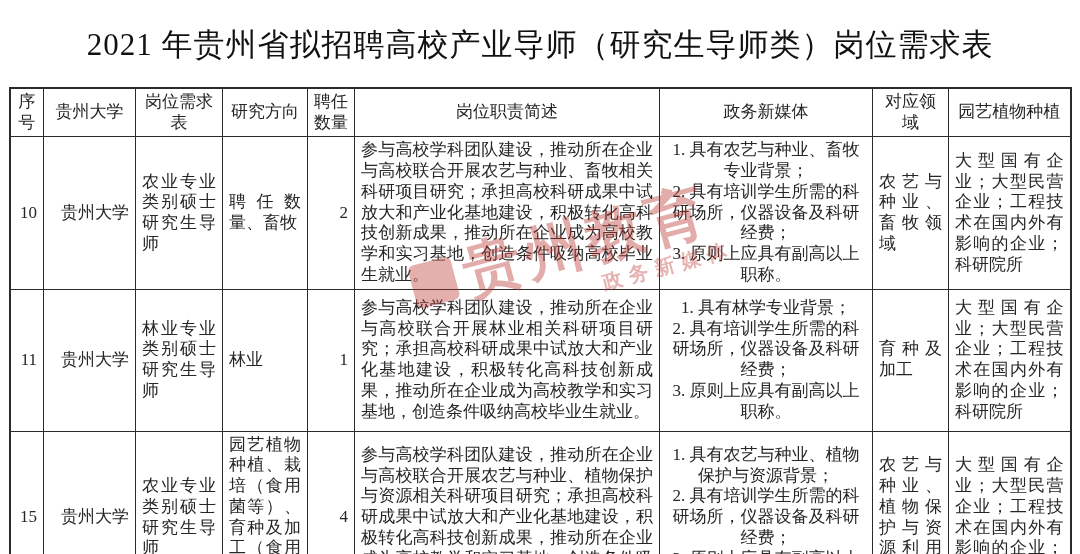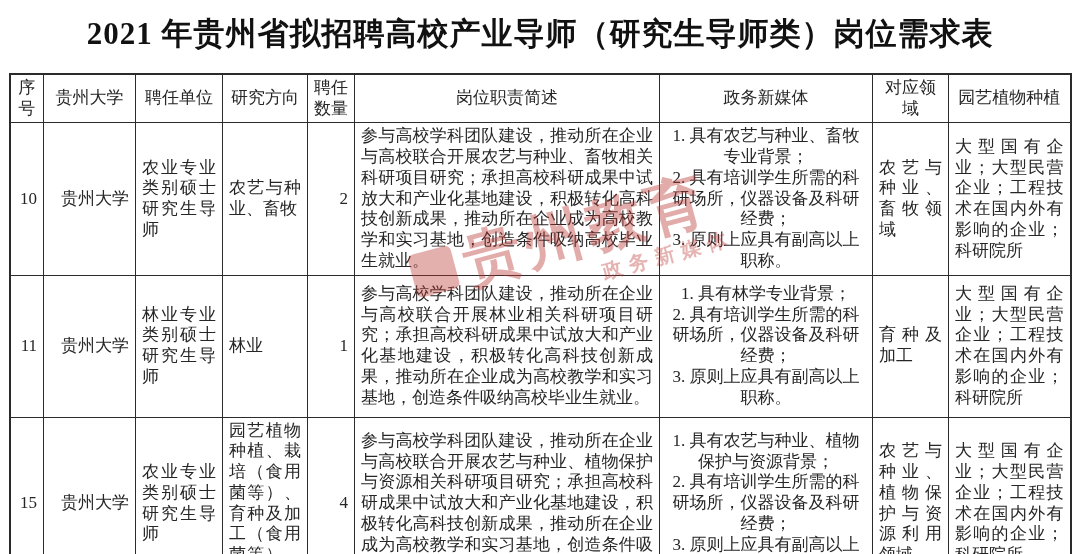--- a/index.html
+++ b/index.html
@@ -12,26 +12,26 @@
     font-family: "Liberation Serif", "DejaVu Serif", serif;
     color: #262626;
   }
   .page {
     position: relative;
     width: 1080px;
     height: 554px;
     background: #ffffff;
   }
   .title {
-    margin: 0;
+    margin: 11px;
     padding-top: 13px;
     height: 52px;
     text-align: center;
     font-size: 31px;
-    font-weight: bold;
+    font-weight: normal;
     letter-spacing: 1px;
     color: #111111;
     white-space: nowrap;
   }
   table.demand {
     table-layout: fixed;
     width: 1062px;
     margin: 8px auto;
     border-collapse: collapse;
     border: 2px solid #2b2b2b;
@@ -106,35 +106,35 @@
       <col style="width:47px">
       <col style="width:305px">
       <col style="width:213px">
       <col style="width:76px">
       <col style="width:122px">
     </colgroup>
     <thead>
       <tr>
         <th>序号</th>
         <th>贵州大学</th>
-        <th>聘任单位</th>
+        <th>岗位需求表</th>
         <th>研究方向</th>
         <th>聘任数量</th>
         <th>岗位职责简述</th>
         <th>政务新媒体</th>
         <th>对应领域</th>
         <th>园艺植物种植</th>
       </tr>
     </thead>
     <tbody>
       <tr class="r0">
         <td class="center">10</td>
         <td class="center">贵州大学</td>
         <td class="just">农业专业类别硕士研究生导师</td>
-        <td class="just">农艺与种业、畜牧</td>
+        <td class="just">聘任数量、畜牧</td>
         <td class="center">2</td>
         <td class="duty">参与高校学科团队建设，推动所在企业与高校联合开展农艺与种业、畜牧相关科研项目研究；承担高校科研成果中试放大和产业化基地建设，积极转化高科技创新成果，推动所在企业成为高校教学和实习基地，创造条件吸纳高校毕业生就业。</td>
         <td class="req">1. 具有农艺与种业、畜牧专业背景；
 2. 具有培训学生所需的科研场所，仪器设备及科研经费；
 3. 原则上应具有副高以上职称。</td>
         <td class="just">农艺与种业、畜牧领域</td>
         <td class="just">大型国有企业；大型民营企业；工程技术在国内外有影响的企业；科研院所</td>
       </tr>
       <tr class="r1">
         <td class="center">11</td>

